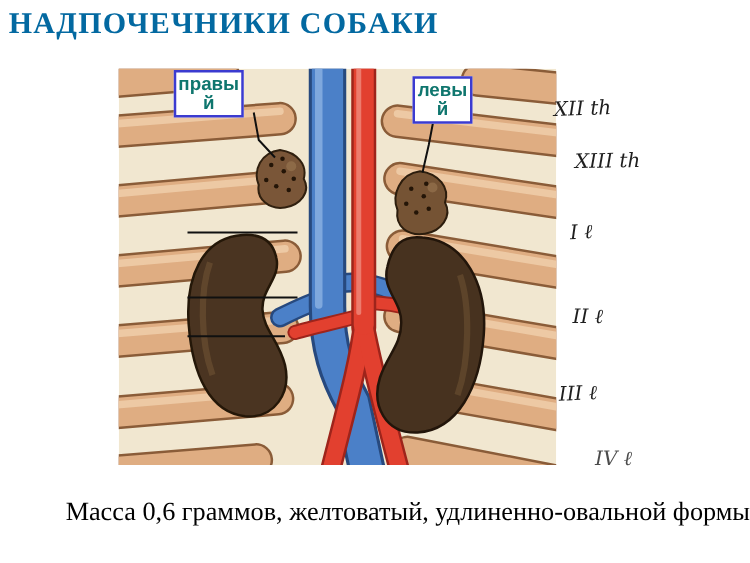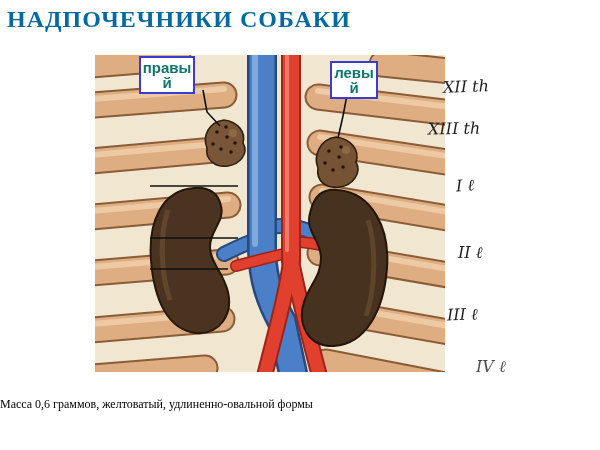--- a/index.html
+++ b/index.html
@@ -25,22 +25,22 @@
   .callout-right { left:139px; top:56px; width:56px; }
   .callout-left  { left:330px; top:61px; width:48px; }
   .rib-label {
     position:absolute; z-index:2;
     font-family:"DejaVu Serif", serif; font-style:italic;
     font-size:16px; color:#1f1f1f; white-space:nowrap;
   }
   .rib-label-partial { opacity:0.8;margin-left:32px; }
   .caption {
     position:absolute; left:0; right:0; top:397px; margin:0;
-    text-align:left; font-family:"Liberation Serif", serif;
-    font-size:12px; color:#000000;
+    text-align:right; font-family:"Liberation Serif", serif;
+    font-size:21px; color:#000000;
   }
 </style>
 </head>
 <body>
 
 <div class="slide">
 
   <h1 class="title">НАДПОЧЕЧНИКИ СОБАКИ</h1>
 
   <svg class="figure-svg" width="600" height="450" viewBox="0 0 600 450">
@@ -160,21 +160,21 @@
         <line x1="150" y1="238" x2="238" y2="238"></line>
         <line x1="150" y1="269" x2="228" y2="269"></line>
       </g>
     </g>
   </svg>
 
   <div class="callout callout-right">правый</div>
   <div class="callout callout-left">левый</div>
 
   <div class="rib-label" style="left:443px; top:77px; transform:rotate(-2deg);">XII th</div>
-  <div class="rib-label" style="left:428px; top:119px; transform:rotate(-1deg);">XIII th</div>
+  <div class="rib-label" style="left:460px; top:119px; transform:rotate(-1deg);">XIII th</div>
   <div class="rib-label" style="left:456px; top:176px; transform:rotate(-3deg);">I ℓ</div>
   <div class="rib-label" style="left:458px; top:243px;">II ℓ</div>
   <div class="rib-label" style="left:447px; top:305px; transform:rotate(-2deg);">III ℓ</div>
   <div class="rib-label rib-label-partial" style="left:444px; top:357px;">IV ℓ</div>
 
   <p class="caption">Масса 0,6 граммов, желтоватый, удлиненно-овальной формы</p>
 
 </div>
 
 </body></html>

